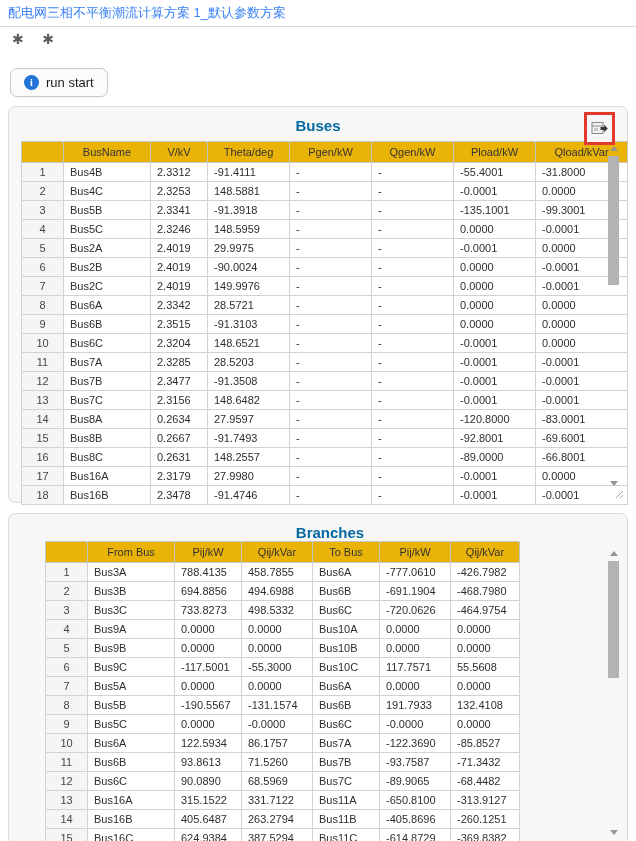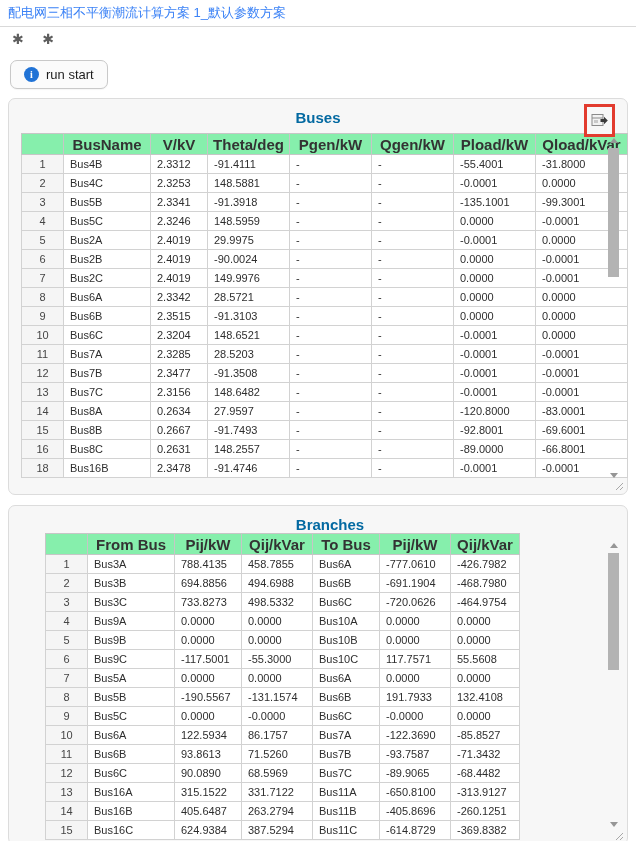--- a/index.html
+++ b/index.html
@@ -10,21 +10,21 @@
     -webkit-font-smoothing:antialiased;
   }
   .page-title{
     height:27px;line-height:26px;padding-left:8px;box-sizing:border-box;
     font-size:13px;color:#3b82f6;border-bottom:1px solid #d9d9d9;
     white-space:nowrap;
   }
   .stars-row{padding:3px 0 0 12px;height:18px;}
   .star{color:#5e5e5e;font-size:14px;margin-right:14px;display:inline-block;}
   .run-btn{
-    display:inline-flex;align-items:center;gap:7px;margin:12px 0 0 10px;
+    display:inline-flex;align-items:center;gap:7px;margin:20px 0 0 10px;
     height:29px;padding:0 13px;border:1px solid #c9c9c9;border-radius:7px;
     background:#fbfbfb;font-size:13px;color:#1d1d1d;font-family:inherit;cursor:pointer;
     box-shadow:0 1px 1px rgba(0,0,0,0.04);
   }
   .info-icon{
     width:15px;height:15px;border-radius:50%;background:#2173d6;color:#fff;
     display:inline-flex;align-items:center;justify-content:center;
     font-size:10px;font-weight:bold;font-family:"Liberation Serif",serif;flex:0 0 auto;
   }
   .info-icon::after{content:"i";}
@@ -32,22 +32,22 @@
     position:relative;margin:9px 8px 0 8px;background:#f7f7f7;
     border:1px solid #dcdcdc;border-radius:7px;box-sizing:border-box;
   }
   .panel-buses{height:397px;}
   .panel-branches{height:340px;margin-top:10px;padding-left:24px;}
   .panel-title{margin:0;padding-top:10px;text-align:center;font-size:15px;font-weight:bold;color:#0369a1;}
   .grid{border-collapse:collapse;table-layout:fixed;margin-left:12px;font-size:11px;background:#fff;}
   .panel-buses .grid{margin-top:7px;width:550px;}
   .panel-branches .grid{width:425px;}
   .grid th{
-    background:#86efac;border:1px solid #c6c6c6;font-weight:bold;color:#333;
-    height:20px;padding:0 3px;font-size:15px;white-space:nowrap;overflow:hidden;
+    background:#eab308;border:1px solid #c6c6c6;font-weight:normal;color:#333;
+    height:20px;padding:0 3px;font-size:11px;white-space:nowrap;overflow:hidden;
   }
   .grid td{
     border:1px solid #d2d2d2;background:#fff;color:#2e2e2e;height:18px;
     padding:0 6px;text-align:left;white-space:nowrap;overflow:hidden;
   }
   .grid td.idx{background:#f5f5f5;text-align:center;color:#454545;padding:0 2px;}
   .buses-table th:nth-child(1){width:35px}
   .buses-table th:nth-child(2){width:80px}
   .buses-table th:nth-child(3){width:50px}
   .buses-table th:nth-child(4){width:75px}
@@ -280,20 +280,30 @@
           <td class="idx">16</td>
           <td>Bus8C</td>
           <td>0.2631</td>
           <td>148.2557</td>
           <td>-</td>
           <td>-</td>
           <td>-89.0000</td>
           <td>-66.8001</td>
         </tr>
         <tr>
+          <td class="idx">17</td>
+          <td>Bus16A</td>
+          <td>2.3179</td>
+          <td>27.9980</td>
+          <td>-</td>
+          <td>-</td>
+          <td>-0.0001</td>
+          <td>0.0000</td>
+        </tr>
+        <tr>
           <td class="idx">18</td>
           <td>Bus16B</td>
           <td>2.3478</td>
           <td>-91.4746</td>
           <td>-</td>
           <td>-</td>
           <td>-0.0001</td>
           <td>-0.0001</td>
         </tr>
       </tbody>

